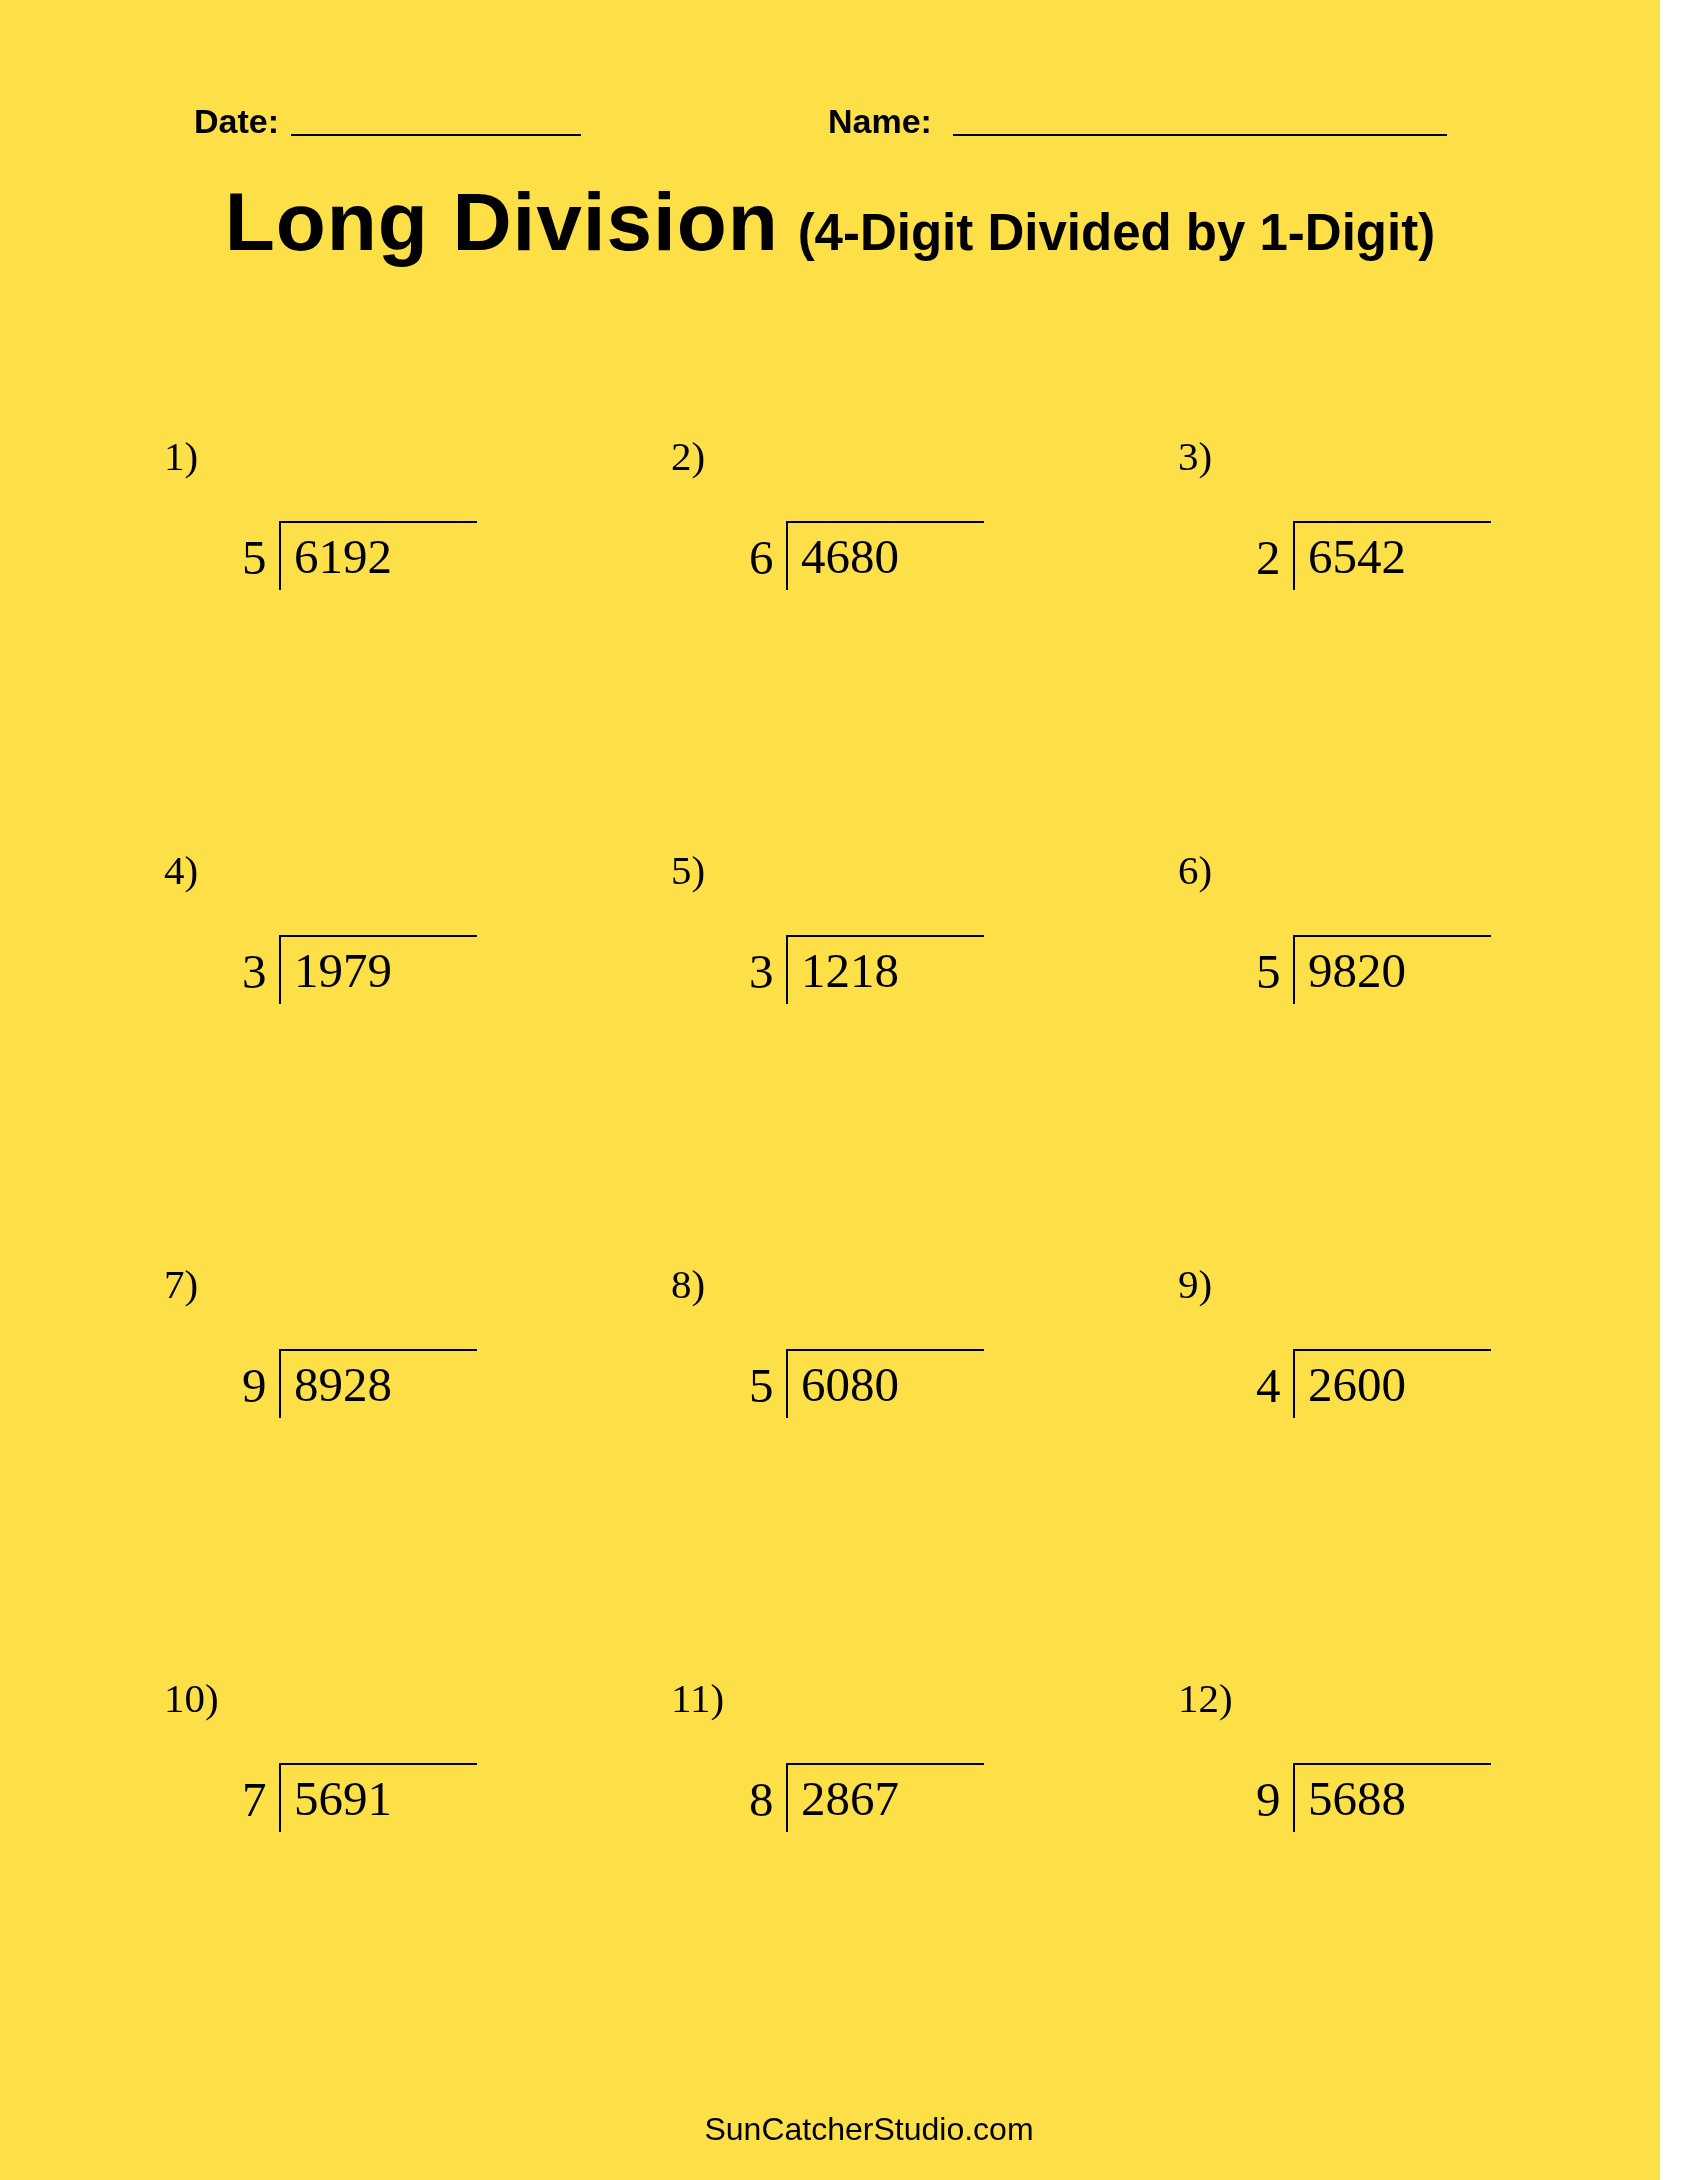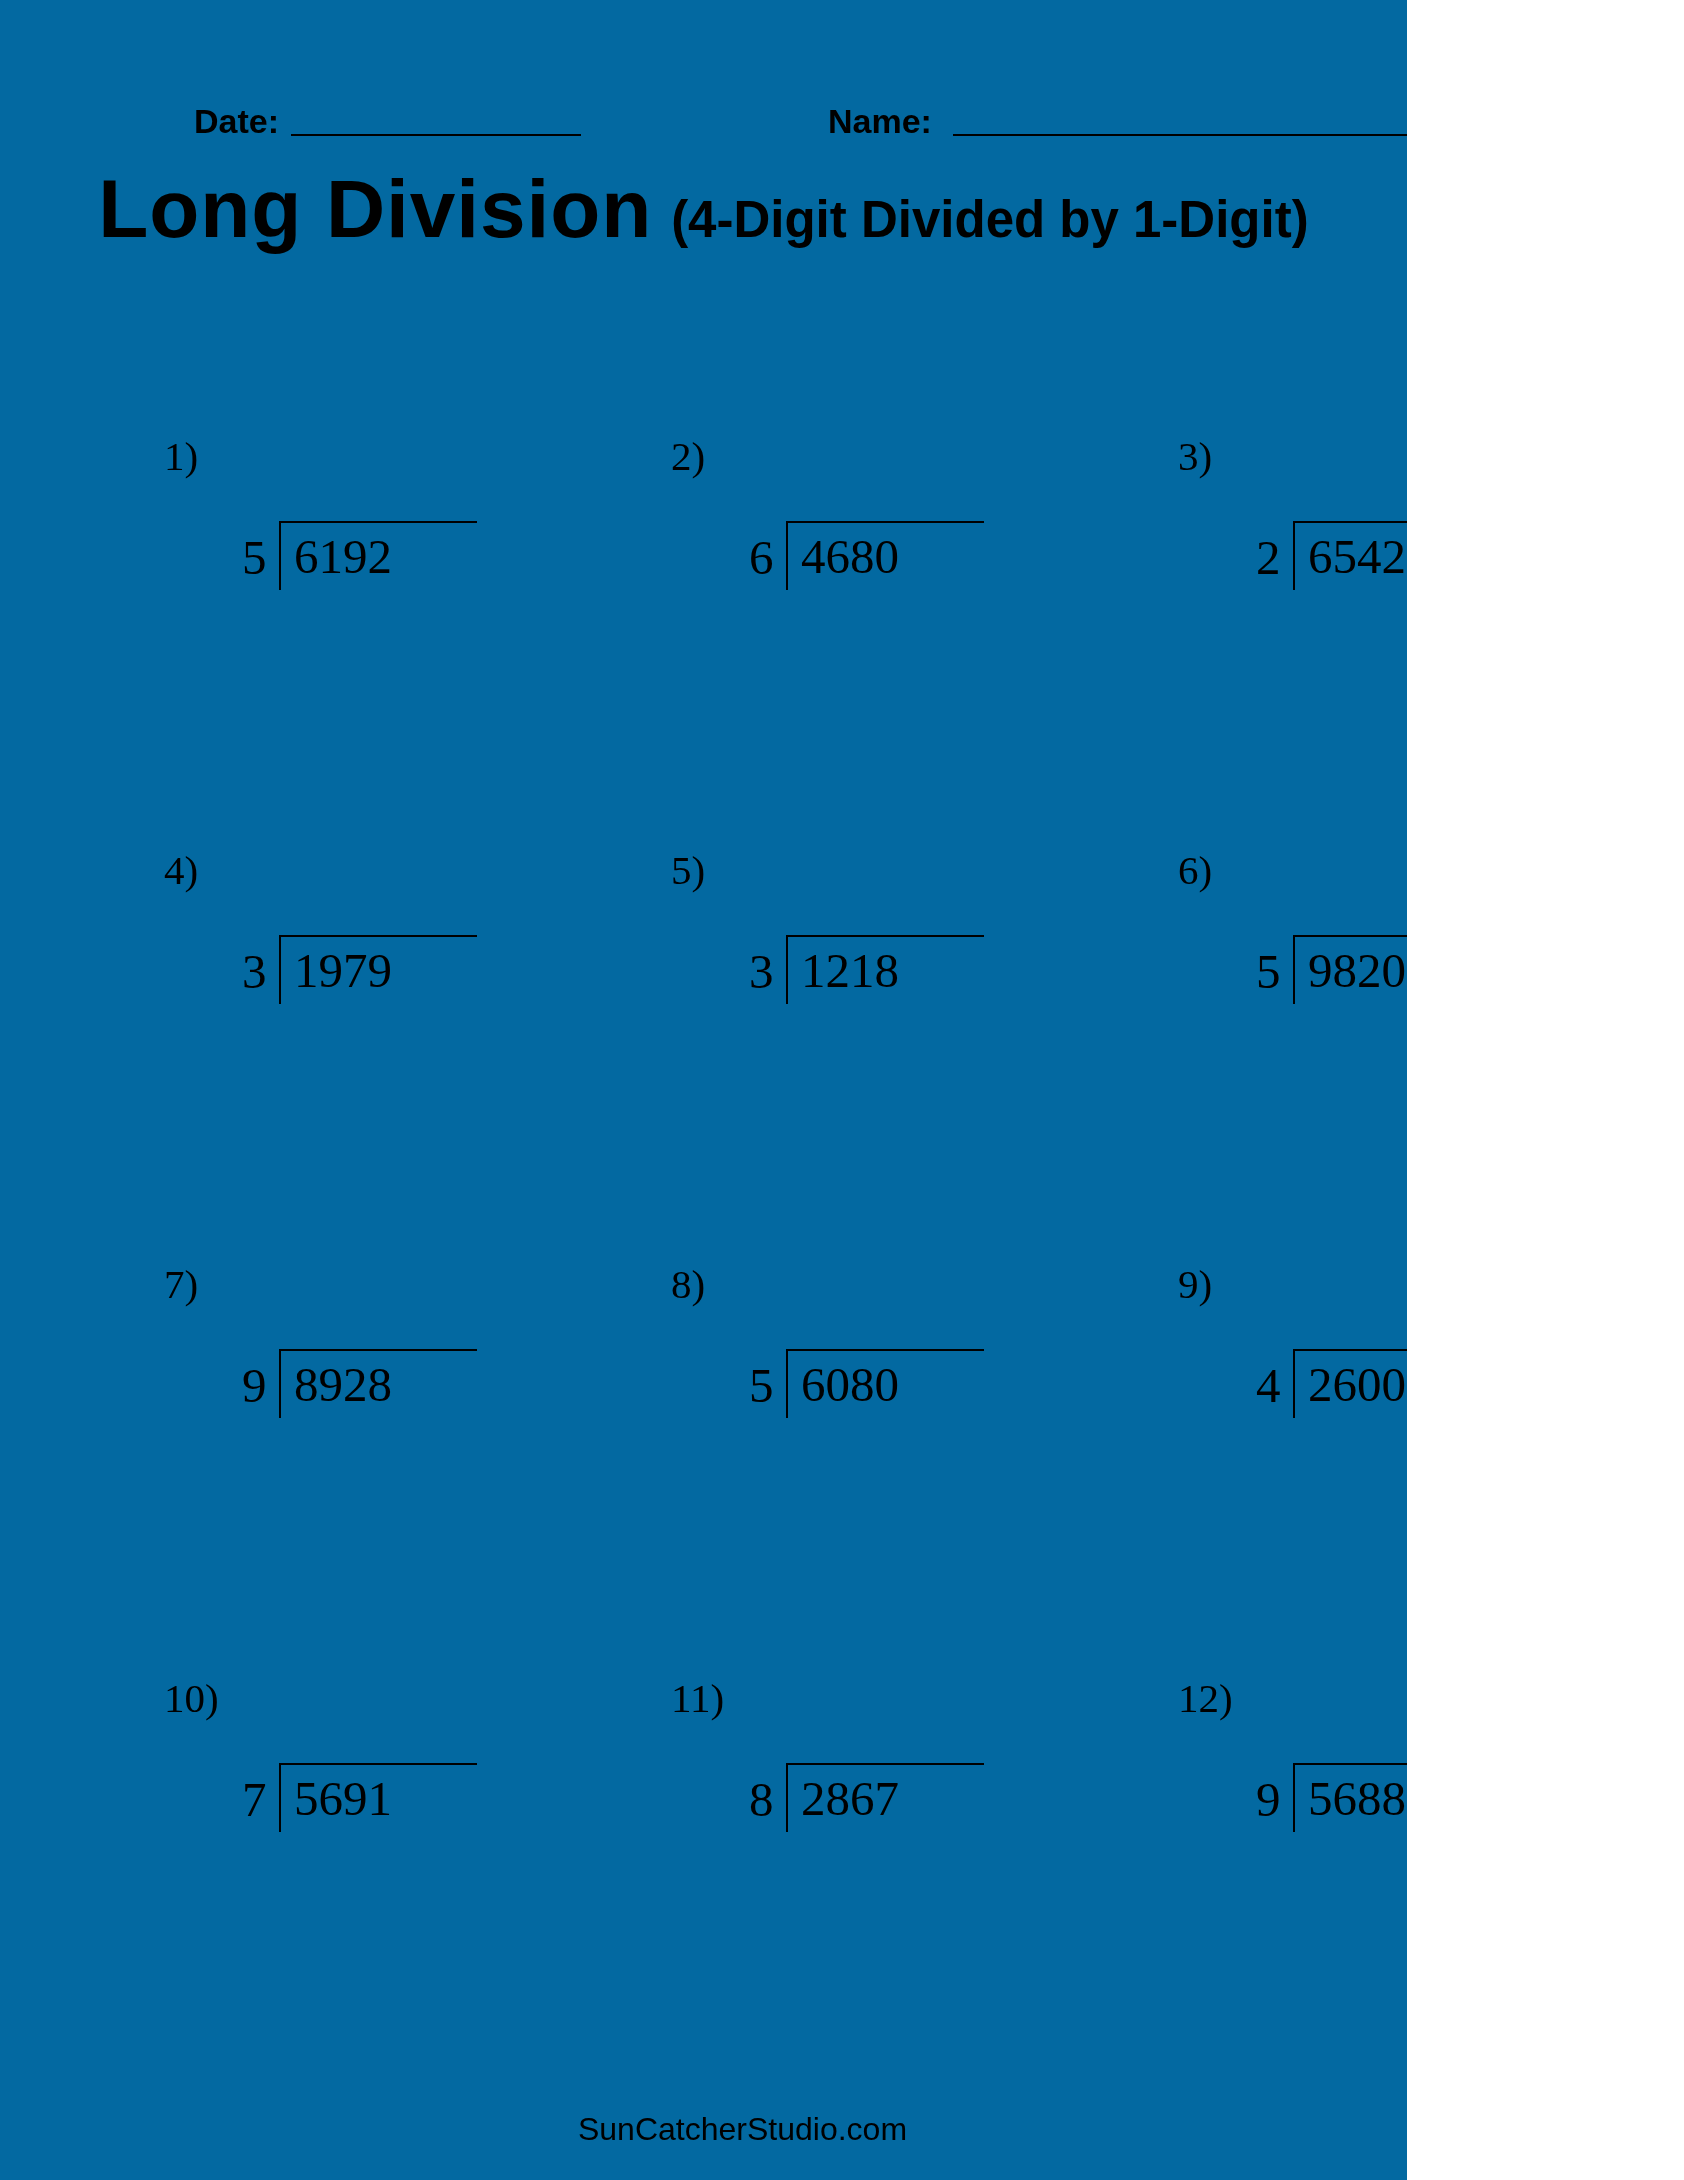--- a/index.html
+++ b/index.html
@@ -2,23 +2,23 @@
 <html style="font-size:13.6px"><head>
 <meta charset="utf-8">
 <style>
   html, body {
     margin: 0;
     padding: 0;
     background: #ffffff;
   }
   .page {
     position: relative;
-    width: 1407px;
+    width: 1660px;
     height: 2181px;
-    background: #0369a1;
+    background: #fde047;
     color: #000000;
     font-family: "Liberation Sans", sans-serif;
     overflow: hidden;
   }
 
   
   .date-block {
     position: absolute;
     top: 104px;
     left: 194px;
@@ -44,21 +44,21 @@
     height: 0;
     margin-left: 12px;
     margin-bottom: 5.1px;
   }
   .date-line  { width: 290px; }
   .name-line  { width: 494px; }
 
   
   .title-block {
     position: absolute;
-    top: 164px;
+    top: 177px;
     left: 0;
     width: 100%;
     text-align: center;
   }
   .title-line {
     margin: 0;
     font-weight: bold;
     line-height: 1.1;
     white-space: nowrap;
   }

